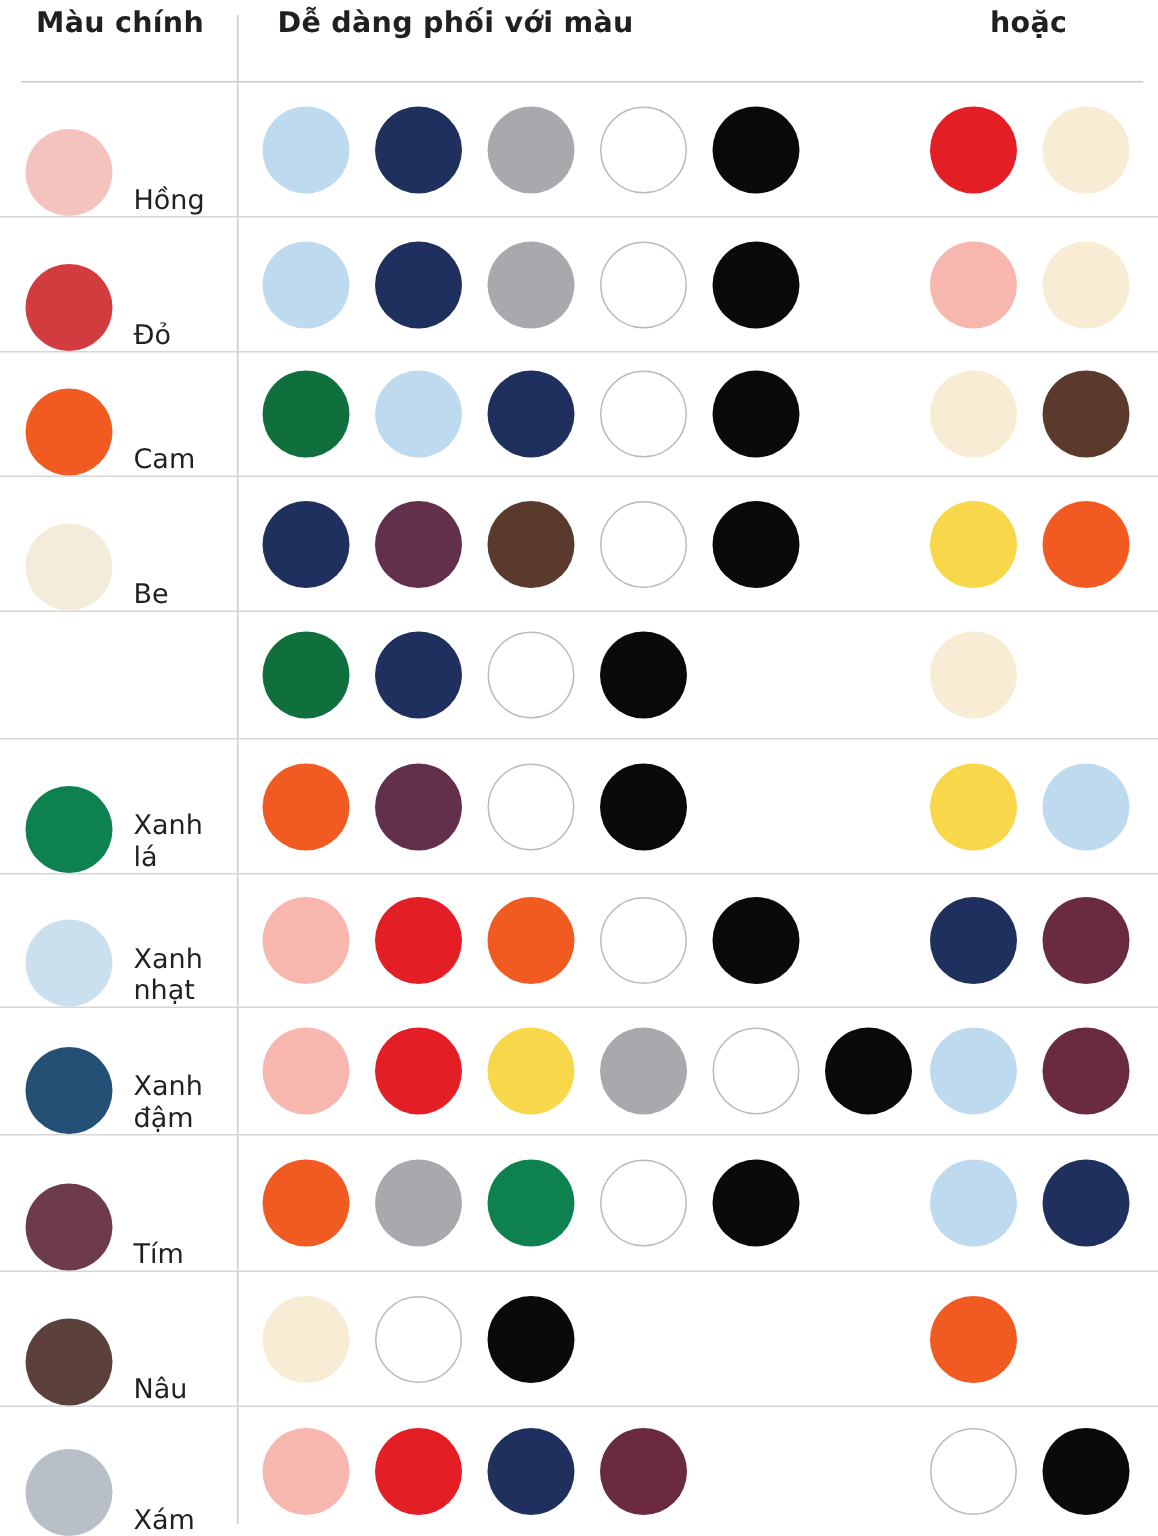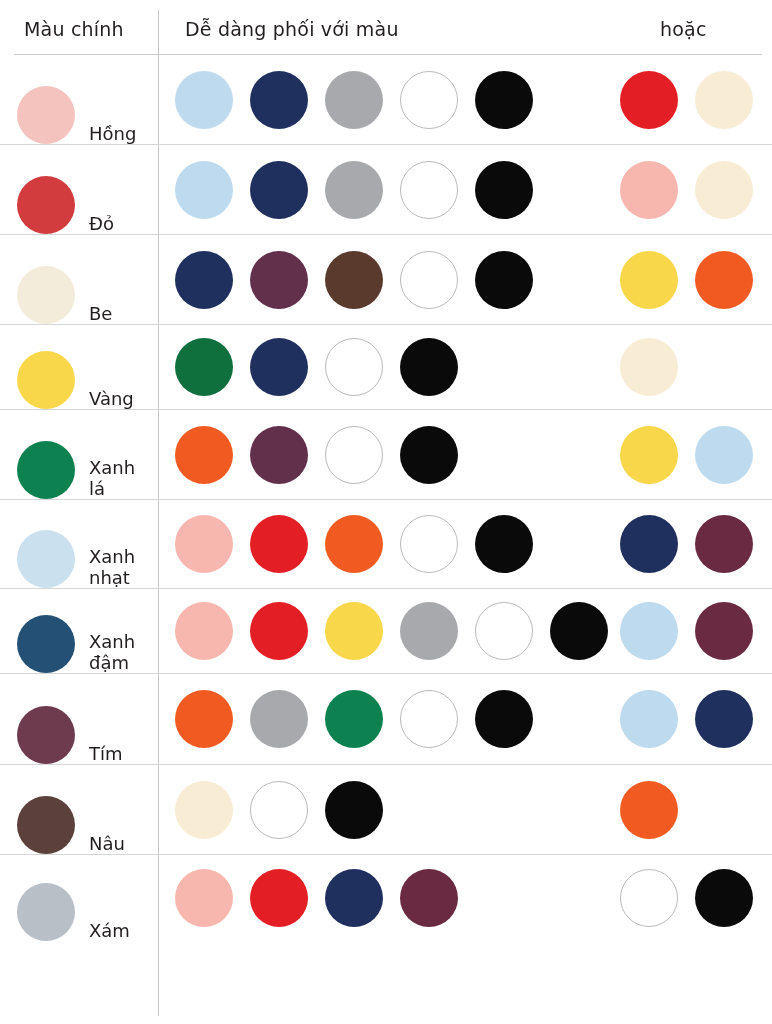--- a/index.html
+++ b/index.html
@@ -23,23 +23,23 @@
   }
 
   
   .header {
     position: relative;
     height: 55px;
     box-sizing: border-box;
   }
   .header-cell {
     position: absolute;
-    top: 18px;
+    top: 4px;
     font-size: 19px;
-    font-weight: 400;
+    font-weight: 700;
     letter-spacing: .2px;
     white-space: nowrap;
     color: #231f20;
   }
   .h-main   { left: 24px; }
   .h-match  { left: 185px; text-align: right; }
   .h-or     { left: 660px; }
 
   .header-rule {
     position: absolute;
@@ -171,44 +171,59 @@
             <div class="swatch" style="background: rgb(167, 169, 172);"></div>
             <div class="swatch outline"></div>
             <div class="swatch" style="background: rgb(10, 10, 10);"></div>
           </div>
           <div class="swatch-strip alt">
             <div class="swatch" style="background: rgb(247, 182, 174);"></div>
             <div class="swatch" style="background: rgb(248, 236, 213);"></div>
           </div>
         </div>
       </div>
+      <div class="row" style="height: 83px;">
+        <div class="main-cell">
+          <div class="main-swatch" style="background: rgb(241, 91, 34);"></div>
+          <div class="main-label">Cam</div>
+        </div>
+        <div class="match-cell">
+          <div class="swatch-strip">
+            <div class="swatch" style="background: rgb(16, 112, 61);"></div>
+            <div class="swatch" style="background: rgb(190, 218, 239);"></div>
+            <div class="swatch" style="background: rgb(31, 47, 94);"></div>
+            <div class="swatch outline"></div>
+            <div class="swatch" style="background: rgb(10, 10, 10);"></div>
+          </div>
+          <div class="swatch-strip alt">
+            <div class="swatch" style="background: rgb(248, 236, 213);"></div>
+            <div class="swatch" style="background: rgb(91, 58, 46);"></div>
+          </div>
+        </div>
+      </div>
       <div class="row" style="height: 90px;">
         <div class="main-cell">
           <div class="main-swatch" style="background: rgb(244, 236, 219);"></div>
           <div class="main-label">Be</div>
         </div>
         <div class="match-cell">
           <div class="swatch-strip">
             <div class="swatch" style="background: rgb(31, 47, 94);"></div>
             <div class="swatch" style="background: rgb(98, 48, 74);"></div>
             <div class="swatch" style="background: rgb(91, 58, 46);"></div>
             <div class="swatch outline"></div>
             <div class="swatch" style="background: rgb(10, 10, 10);"></div>
           </div>
           <div class="swatch-strip alt">
             <div class="swatch" style="background: rgb(248, 215, 75);"></div>
             <div class="swatch" style="background: rgb(241, 91, 34);"></div>
           </div>
         </div>
       </div>
       <div class="row" style="height: 85px;">
-        <div class="main-cell">
-          <div class="main-swatch" style="background: rgb(248, 215, 75);"></div>
-          <div class="main-label">Vàng</div>
-        </div>
         <div class="match-cell">
           <div class="swatch-strip">
             <div class="swatch" style="background: rgb(16, 112, 61);"></div>
             <div class="swatch" style="background: rgb(31, 47, 94);"></div>
             <div class="swatch outline"></div>
             <div class="swatch" style="background: rgb(10, 10, 10);"></div>
           </div>
           <div class="swatch-strip alt">
             <div class="swatch" style="background: rgb(248, 236, 213);"></div>
           </div>

